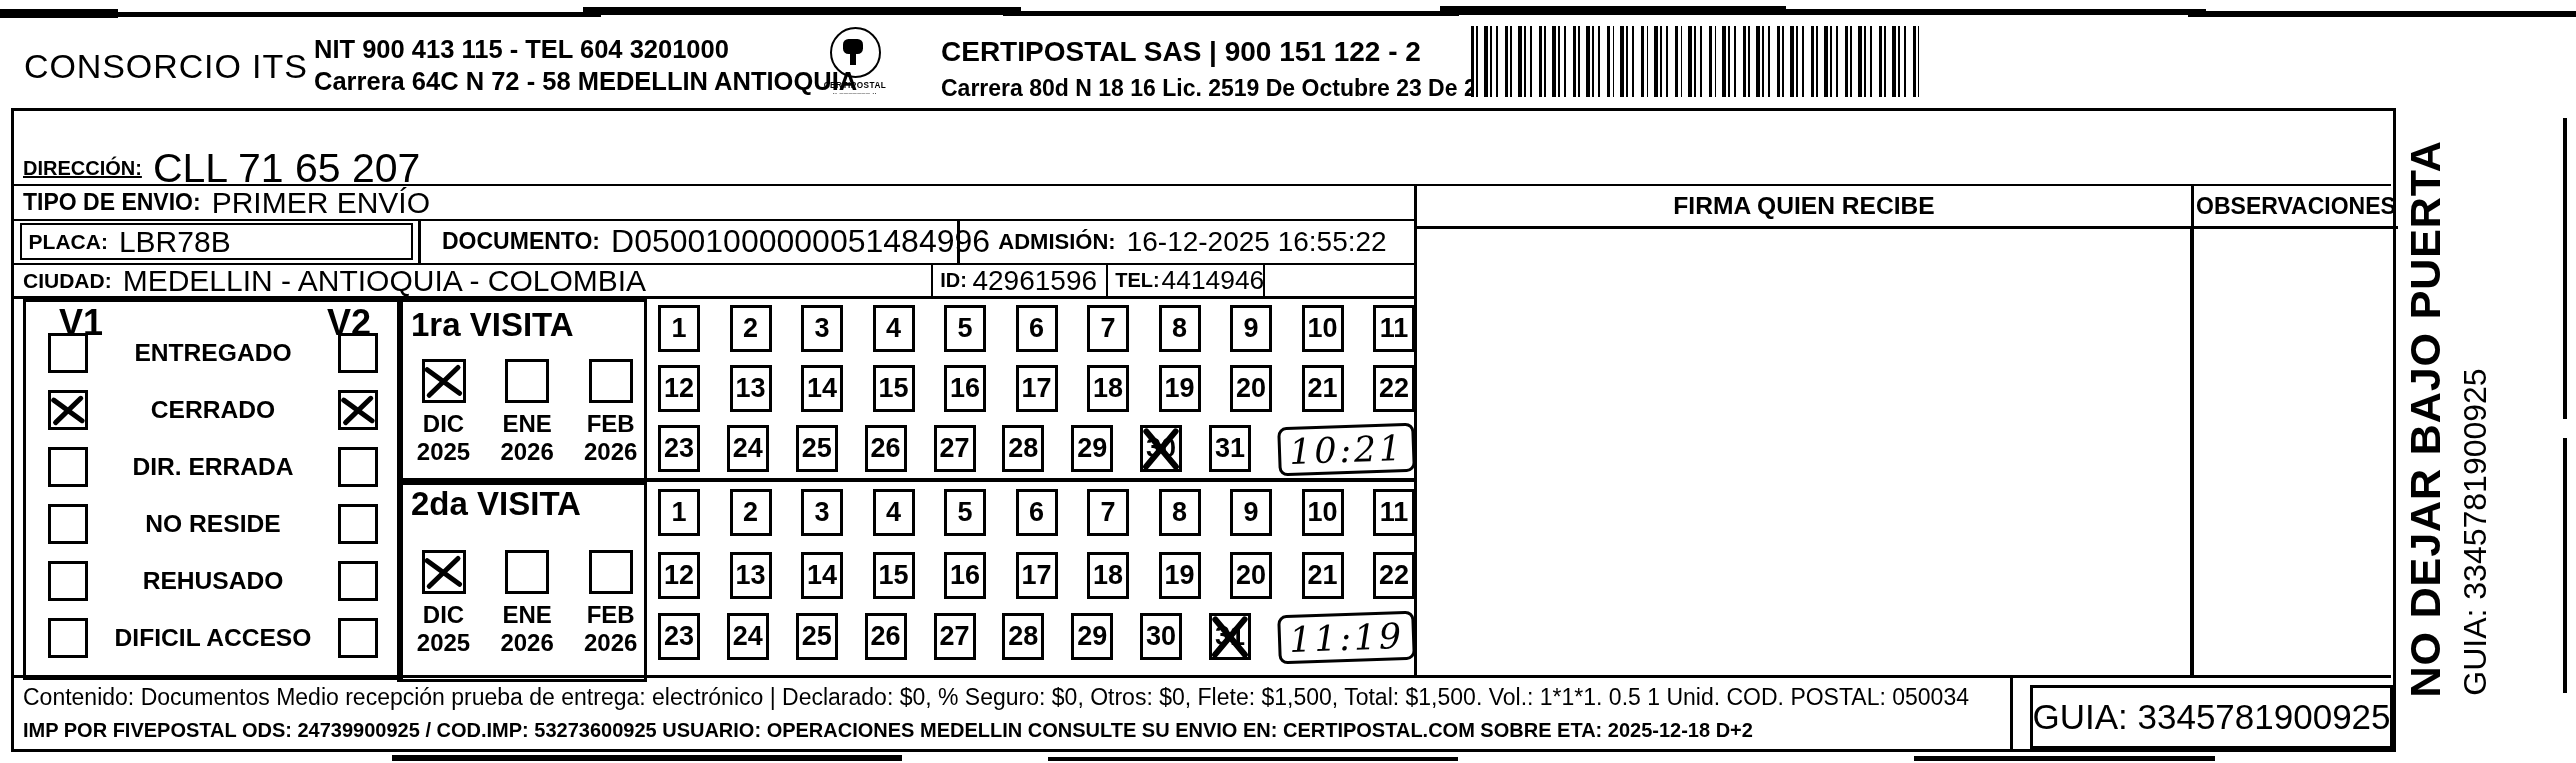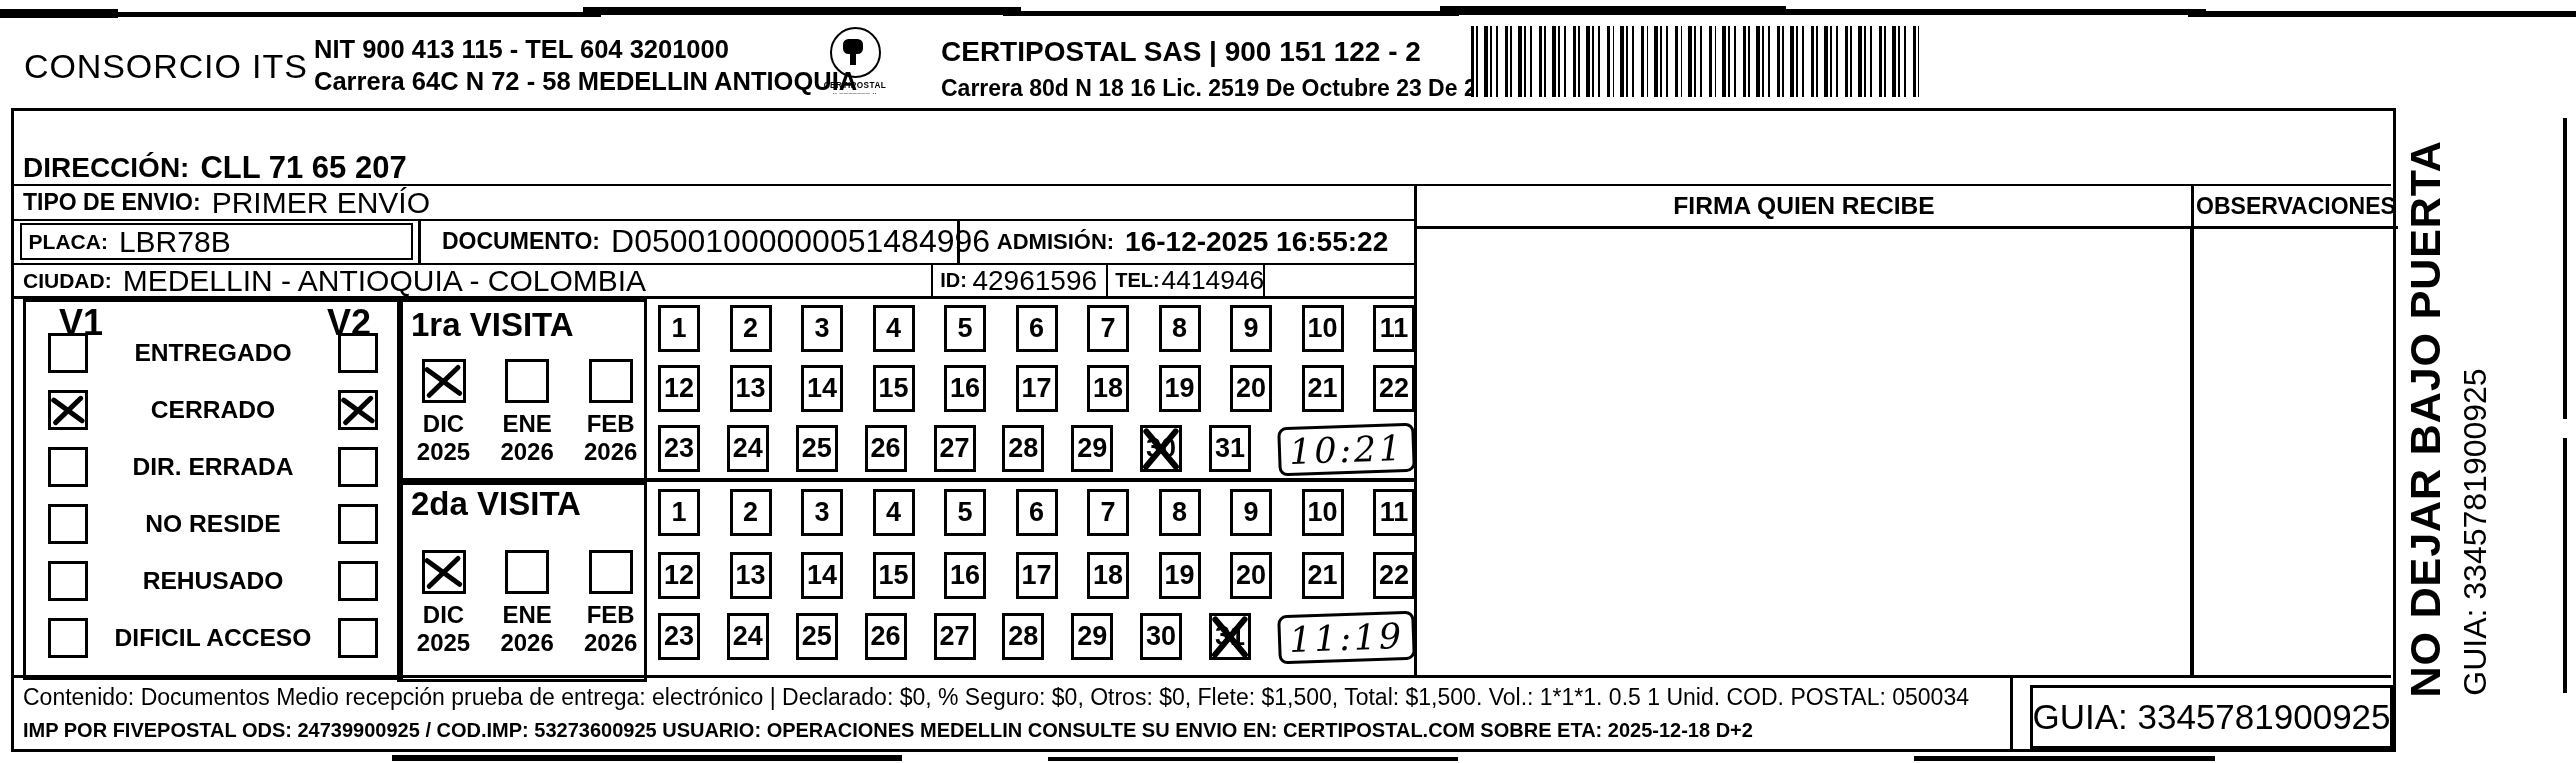--- a/index.html
+++ b/index.html
@@ -25,31 +25,31 @@
 
   
   #form-table{left:11px;top:108px;width:2385px;height:644px;border:3.6px solid #000;}
   .row{position:absolute;left:0;box-sizing:border-box;display:flex;align-items:center;
        padding-left:9px;border-bottom:2.7px solid #000;white-space:nowrap;}
   .lab{font-weight:700;}
   .val{font-weight:400;margin-left:11px;}
   #row-nombre{top:0;width:2377px;height:41px;}
   #row-nombre .lab{font-size:21px;} #row-nombre .val{font-size:32px;}
   #row-direccion{top:41px;width:2377px;height:34px;}
-  #row-direccion .lab{font-size:28px;} #row-direccion .val{font-size:31px;font-weight:bold;}
+  #row-direccion .lab{font-size:20px;text-decoration:underline;} #row-direccion .val{font-size:41px;}
   #row-tipo{top:75px;width:1400px;height:35px;}
   #row-tipo .lab{font-size:23px;} #row-tipo .val{font-size:30px;}
   #row-placa{top:109px;width:1400px;height:45px;padding-left:0;}
   .placa-cell{width:407px;height:100%;border-right:3.6px solid #000;display:flex;align-items:center;box-sizing:border-box;position:relative;}
   .placa-frame{position:absolute;left:5.5px;top:2.7px;right:5.5px;bottom:2.7px;border:2.7px solid #000;}
   .placa-cell .lab{font-size:21px;margin-left:14.6px;} .placa-cell .val{font-size:30px;}
   .doc-cell{width:529px;height:100%;border-right:3.6px solid #000;display:flex;align-items:center;box-sizing:border-box;padding-left:11px;margin-left:10px;}
   .doc-cell .lab{font-size:23px;} .doc-cell .val{font-size:32px;}
   .adm-cell{flex:1;height:100%;display:flex;align-items:center;padding-left:11px;justify-content:center;}
-  .adm-cell .lab{font-size:22px;} .adm-cell .val{font-size:28px;font-weight:bold;}
+  .adm-cell .lab{font-size:22px;} .adm-cell .val{font-size:28px;}
   #row-ciudad{top:154px;width:1400px;height:34px;border-bottom:3.6px solid #000;padding-left:0;position:absolute;}
   .ciudad-cell{width:919px;height:100%;border-right:2.7px solid #000;display:flex;align-items:center;box-sizing:border-box;padding-left:9px;}
   .ciudad-cell .lab{font-size:21px;} .ciudad-cell .val{font-size:30px;}
   .id-cell{width:175px;height:100%;border-right:2.7px solid #000;display:flex;align-items:center;box-sizing:border-box;padding-left:7.3px;}
   .id-cell .lab{font-size:20px;} .id-cell .val{font-size:28px;margin-left:5.5px;}
   .tel-cell{width:157px;height:100%;border-right:2.7px solid #000;display:flex;align-items:center;box-sizing:border-box;padding-left:7.3px;}
   .tel-cell .lab{font-size:20px;} .tel-cell .val{font-size:26.4px;margin-left:1.8px;}
 
   
   #sig-region{left:1400px;top:75px;width:984px;height:489px;border-left:3.6px solid #000;}

